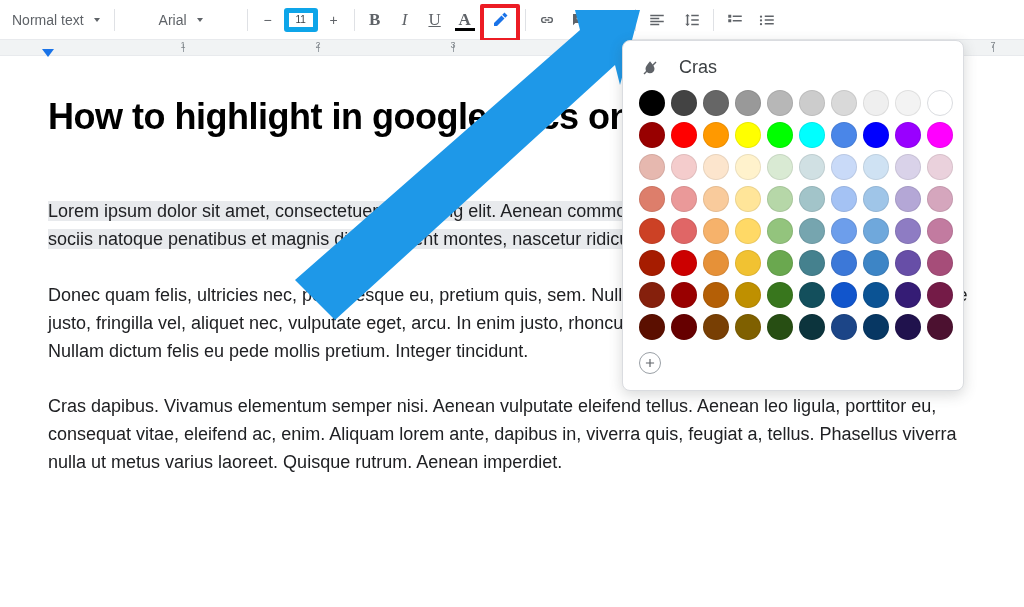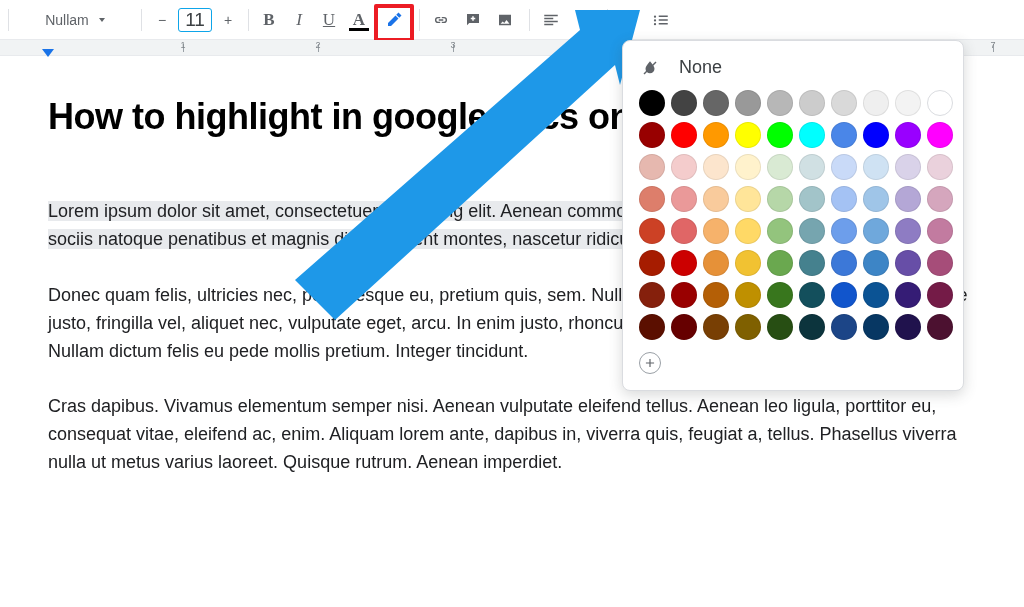--- a/index.html
+++ b/index.html
@@ -46,24 +46,24 @@
     background: #dfe1e5;
     margin: 0 4px;
   }
   .fontsize-box {
     display: flex;
     align-items: center;
     gap: 2px;
   }
   .fontsize-input {
     width: 34px; height: 24px;
-    border: 1px solid #0ea5e9;
+    border: 5px solid #0ea5e9;
     border-radius: 3px;
     text-align: center;
-    font-size: 19px;
+    font-size: 10px;
     color: #3c4043;
   }
   .bold { font-weight: 700; font-family: "Times New Roman", serif; font-size: 17px;}
   .italic { font-style: italic; font-family: "Times New Roman", serif; font-size: 17px;}
   .underline { text-decoration: underline; font-family: "Times New Roman", serif; font-size: 17px;}
   .txtcolor { position: relative; font-family: "Times New Roman", serif; font-size: 17px; font-weight:700;}
   .tc-bar { position: absolute; left:4px; right:4px; bottom:3px; height:3px; background:#000; }
   .highlight-btn {
     position: relative;
     background: #e6f4ea00;
@@ -164,23 +164,27 @@
     width: 380px;
     height: 320px;
     z-index: 25;
     pointer-events:none;
   }
 </style>
 </head>
 <body>
 
 <div class="toolbar">
+  <div class="tb-select">
+    <span>Normal text</span>
+    <span class="caret"></span>
+  </div>
   <div class="tb-sep"></div>
   <div class="tb-select" style="min-width:120px;">
-    <span>Nullam</span>
+    <span>Arial</span>
     <span class="caret"></span>
   </div>
   <div class="tb-sep"></div>
   <div class="fontsize-box">
     <div class="tb-btn">
         <span>−</span>
       </div>
     <input class="fontsize-input" value="11" style="">
     <div class="tb-btn">
         <span>+</span>
@@ -269,21 +273,21 @@
 <svg class="arrow-svg" viewBox="0 0 380 320">
   <polygon points="365,10 300,10 305,30 20,280 60,320 340,65 345,85" fill="#1e98e8"></polygon>
 </svg>
 
 <div class="color-popover">
   <div class="none-row">
     <svg class="icon-svg" viewBox="0 0 24 24">
       <path fill="#5f6368" d="M12 3c3 4 6 7 6 10a6 6 0 01-12 0c0-3 3-6 6-10z"></path>
       <line x1="4" y1="20" x2="20" y2="4" stroke="#5f6368" stroke-width="2"></line>
     </svg>
-    <span>None</span>
+    <span>Cras</span>
   </div>
   <div class="swatch-grid" id="swatch-grid">
       <div class="swatch" style="background: rgb(0, 0, 0);"></div>
       <div class="swatch" style="background: rgb(67, 67, 67);"></div>
       <div class="swatch" style="background: rgb(102, 102, 102);"></div>
       <div class="swatch" style="background: rgb(153, 153, 153);"></div>
       <div class="swatch" style="background: rgb(183, 183, 183);"></div>
       <div class="swatch" style="background: rgb(204, 204, 204);"></div>
       <div class="swatch" style="background: rgb(217, 217, 217);"></div>
       <div class="swatch" style="background: rgb(239, 239, 239);"></div>

